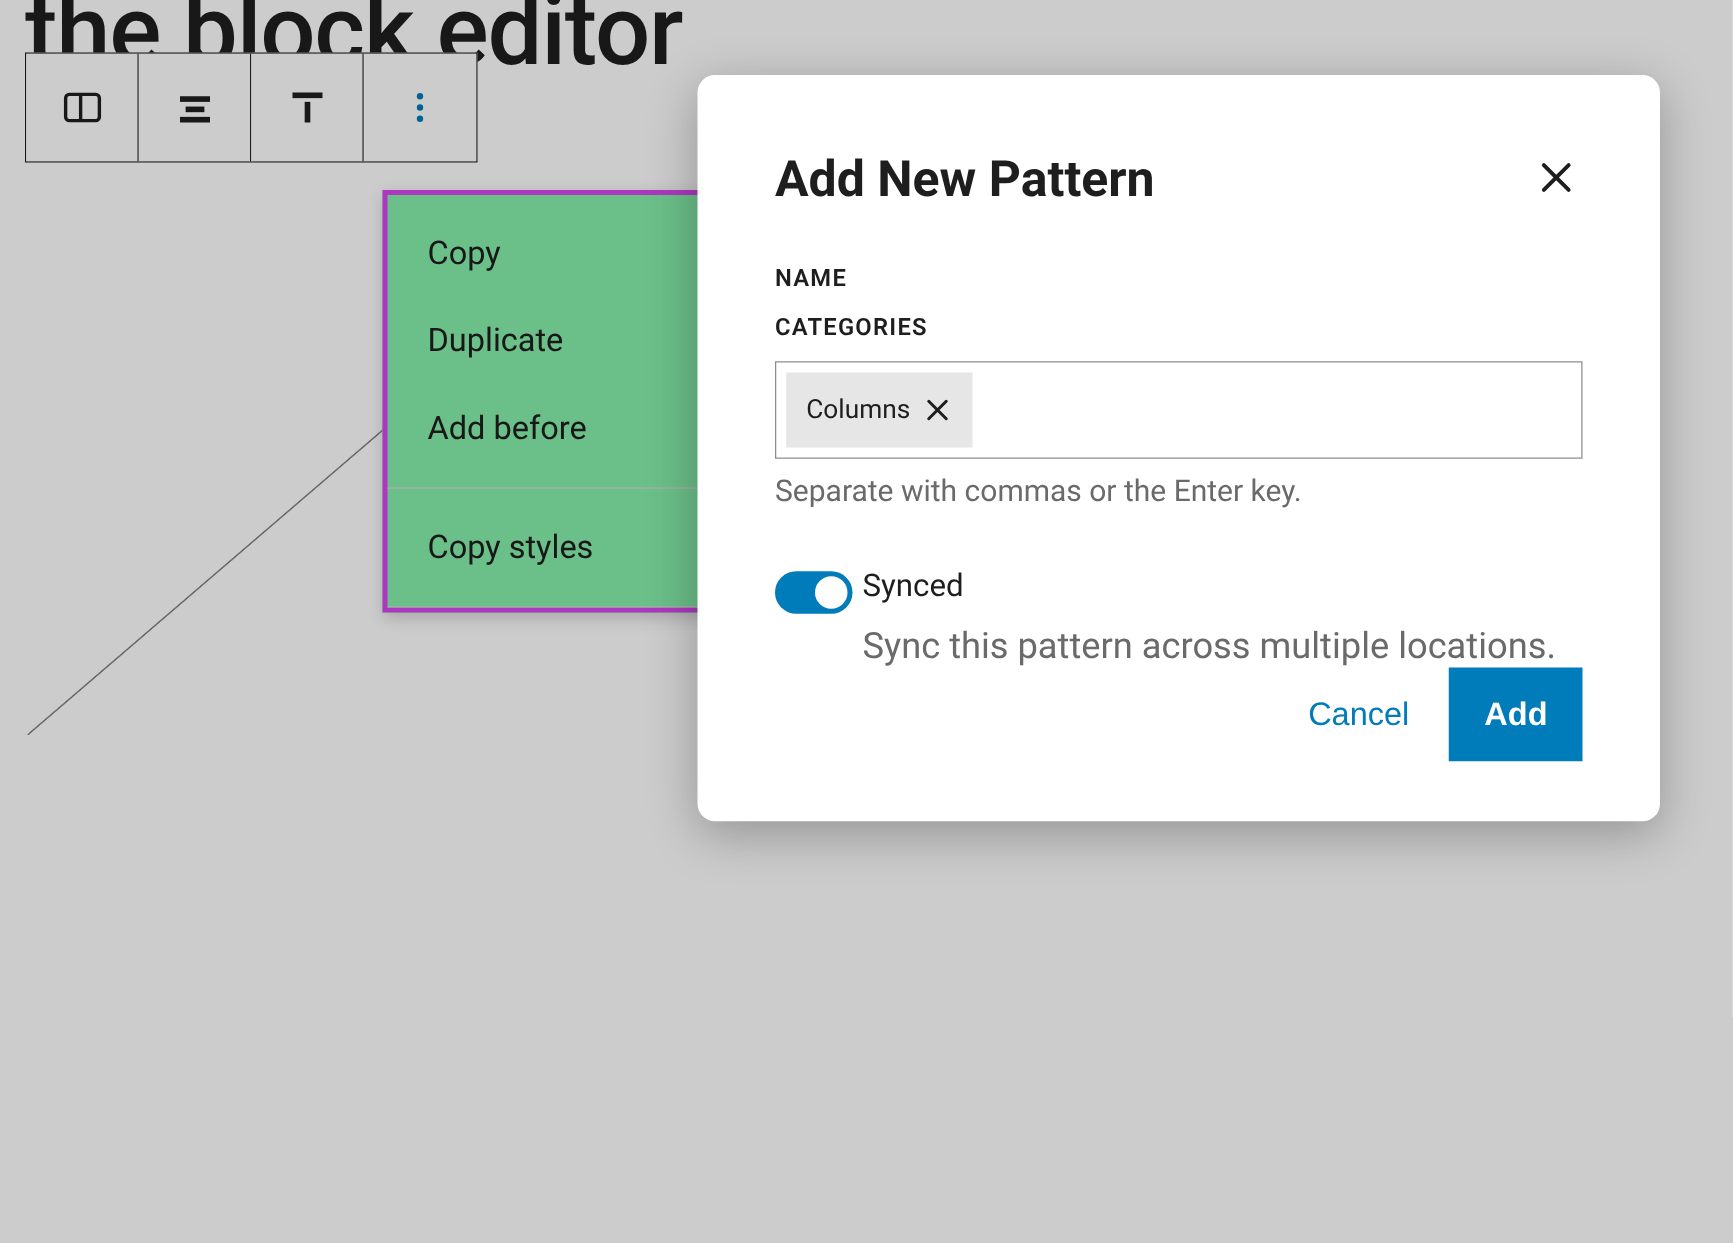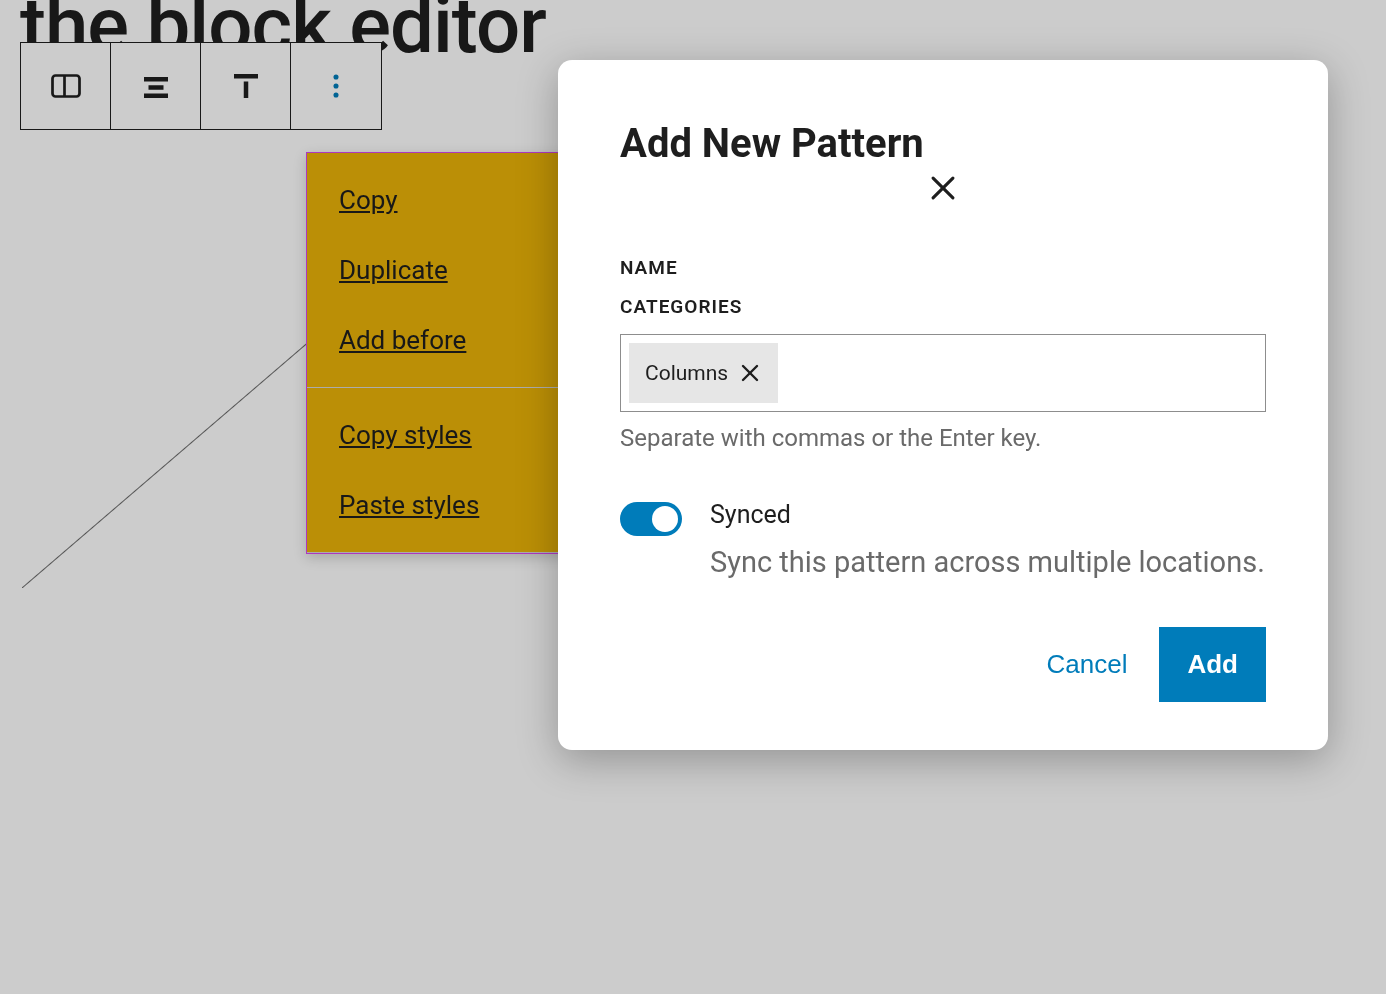--- a/index.html
+++ b/index.html
@@ -54,47 +54,45 @@
       left: 22px; top: 152px;
       width: 508px; height: 436px;
       background: linear-gradient(to bottom right, transparent calc(50% - 1px), #6a6a6a, transparent calc(50% + 1px));
     }
 
     
     .menu {
       position: absolute;
       left: 306px; top: 152px;
       width: 462px;
-      background: #eab308;
-      border: 1px solid #d946ef;
+      background: #86efac;
+      border: 4px solid #d946ef;
       box-shadow: 0 4px 12px rgba(0,0,0,.18);
-      text-decoration: underline;
     }
     .menu-group { padding: 12px 0; }
     .menu-sep   { height: 1px; background: #d7d7d7; }
     .menu-item  {
       font-size: 26px;
       padding: 20px 32px;
       cursor: pointer;
     }
 
     
     .modal {
       position: absolute;
       left: 558px; top: 60px;
       width: 770px;
       background: #fff;
       border-radius: 14px;
       box-shadow: 0 10px 40px rgba(0,0,0,.28);
       padding: 60px 62px 48px;
     }
     .modal-header {
-      display: flex; justify-content: space-between; 
+      display: flex; justify-content: space-between; align-items: center;
       margin-bottom: 44px;
-      flex-direction: column;
     }
     .modal-title { font-size: 40px; font-weight: 700; }
     .modal-close {
       background: none; border: none; cursor: pointer;
       padding: 4px;
     }
     .modal-close svg { width: 34px; height: 34px; stroke: #1e1e1e; }
 
     .field-label {
       font-size: 19px; font-weight: 600; letter-spacing: 1px;
@@ -127,21 +125,21 @@
     .token button {
       background: none; border: none; cursor: pointer; padding: 0;
       display: flex;
     }
     .token svg { width: 24px; height: 24px; stroke: #1e1e1e; }
     .help {
       font-size: 24px; color: #6a6a6a;
       margin-bottom: 48px;
     }
 
-    .switch-row { display: flex; align-items: flex-start; gap: 28px; margin-bottom: 48px; }
+    .switch-row { display: flex; align-items: flex-start; gap: 8px; }
     .switch {
       position: relative;
       width: 62px; height: 34px;
       border-radius: 17px;
       background: #007cba;
       flex: 0 0 auto;
       cursor: pointer;
       border: none;
       margin-top: 2px;
     }
@@ -212,21 +210,20 @@
 
   <div class="menu">
     <div class="menu-group">
       <div class="menu-item">Copy</div>
       <div class="menu-item">Duplicate</div>
       <div class="menu-item">Add before</div>
     </div>
     <div class="menu-sep"></div>
     <div class="menu-group">
       <div class="menu-item">Copy styles</div>
-      <div class="menu-item">Paste styles</div>
     </div>
     <div class="menu-sep"></div>
   </div>
 </div>
 
 <div class="scrim"></div>
 
 <div class="modal">
 
   <div class="modal-header">

